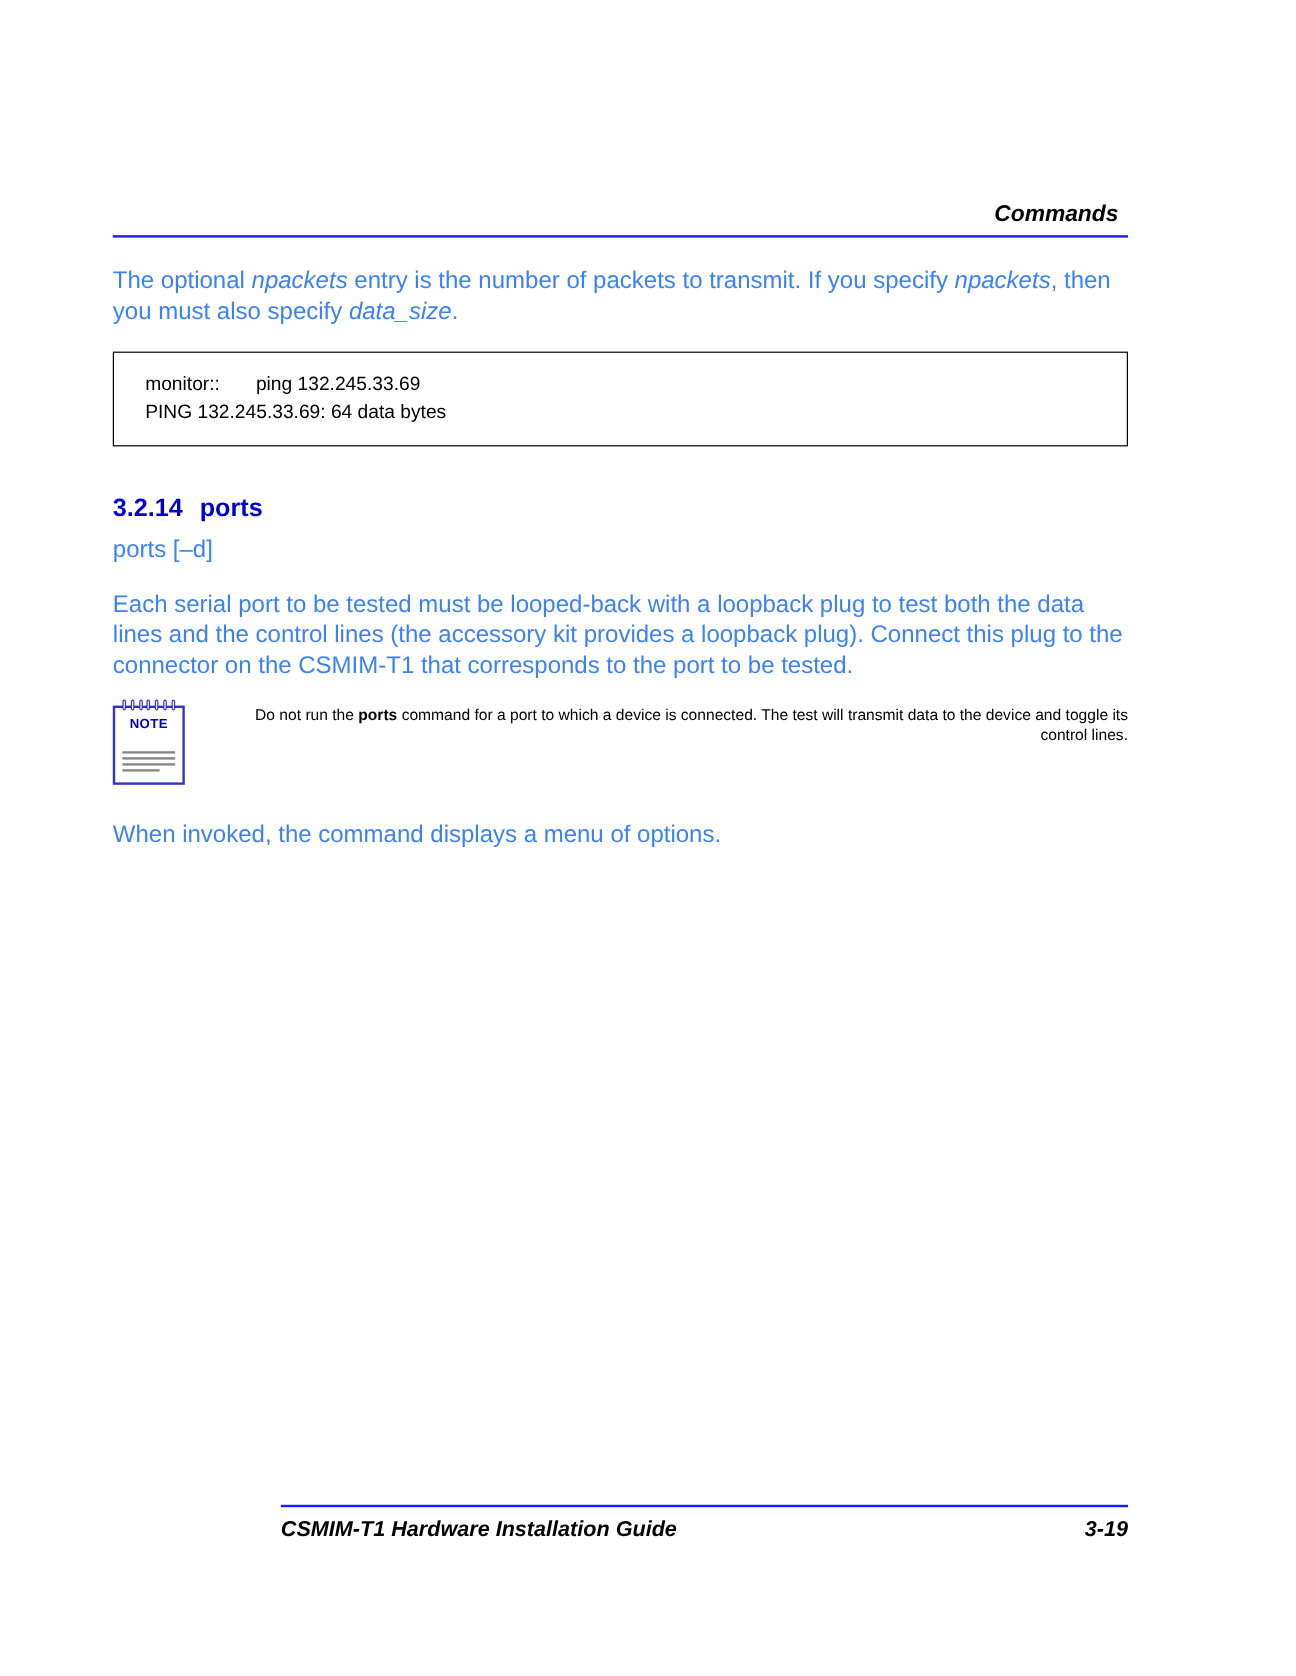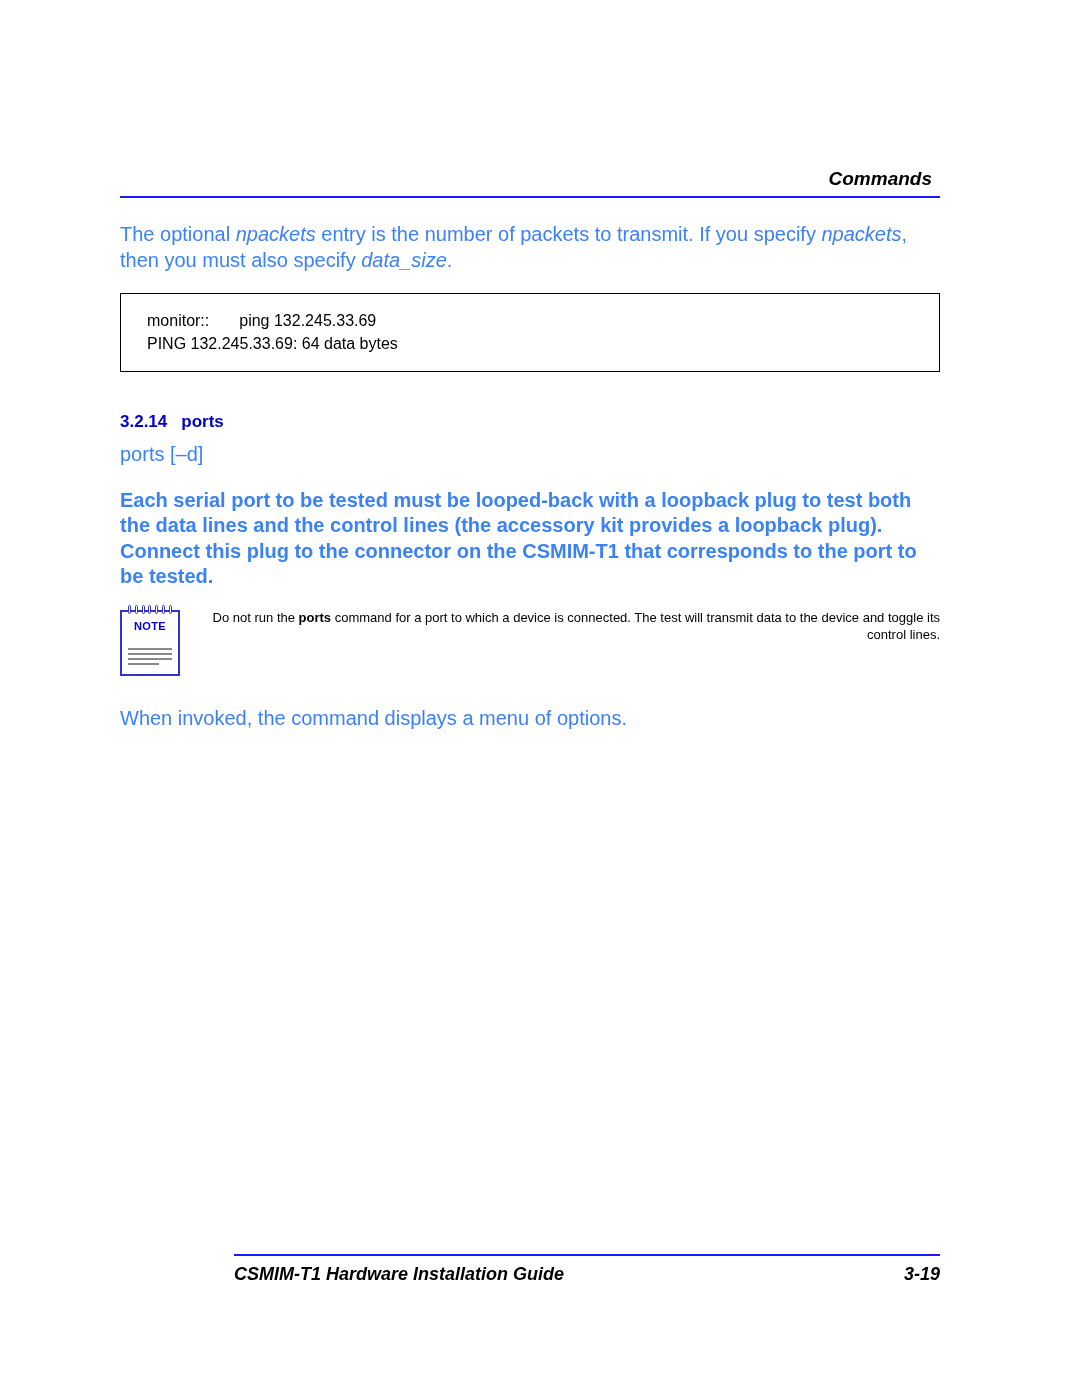--- a/index.html
+++ b/index.html
@@ -8,21 +8,21 @@
       box-sizing: border-box;
     }
     body {
       width: 1080px;
       height: 1397px;
       font-family: Arial, Helvetica, sans-serif;
       background: #fff;
       position: relative;
     }
     .page {
-      padding: 168px 140px 0 120px;
+      padding: 168px 140px 0 94px;
     }
     .header-section {
       margin-bottom: 24px;
     }
     .header-title {
       font-weight: bold;
       font-style: italic;
       font-size: 19px;
       text-align: right;
       padding-right: 8px;
@@ -53,21 +53,21 @@
       display: table-row;
     }
     .code-line-cell {
       display: table-cell;
       padding-right: 30px;
       margin-left: 41px;
     }
     .section-heading {
       color: #0000cc;
       font-weight: bold;
-      font-size: 17px;
+      font-size: 21px;
       margin-top: 40px;
       margin-bottom: 10px;
     }
     .section-num {
       margin-right: 14px;
     }
     .note-row {
       display: flex;
       align-items: flex-start;
       margin: 16px 0 30px 0;
@@ -172,21 +172,21 @@
   </div>
 
 
   <h2 class="section-heading">
     <span class="section-num">3.2.14</span><span>ports</span>
   </h2>
 
 
   <p class="para">ports [–d]</p>
 
-  <p class="para nowrap" style="white-space:normal;font-weight:bold;">Each serial port to be tested must be looped-back with a loopback plug to test both the data lines and the control lines (the accessory kit provides a loopback plug). Connect this plug to the connector on the CSMIM-T1 that corresponds to the port to be tested.</p>
+  <p class="para nowrap" style="white-space:normal;">Each serial port to be tested must be looped-back with a loopback plug to test both the data lines and the control lines (the accessory kit provides a loopback plug). Connect this plug to the connector on the CSMIM-T1 that corresponds to the port to be tested.</p>
 
   <div class="note-row">
     <div class="note-icon">
       <div class="note-binding">
         <div class="note-ring"></div>
         <div class="note-ring"></div>
         <div class="note-ring"></div>
         <div class="note-ring"></div>
         <div class="note-ring"></div>
         <div class="note-ring"></div>

